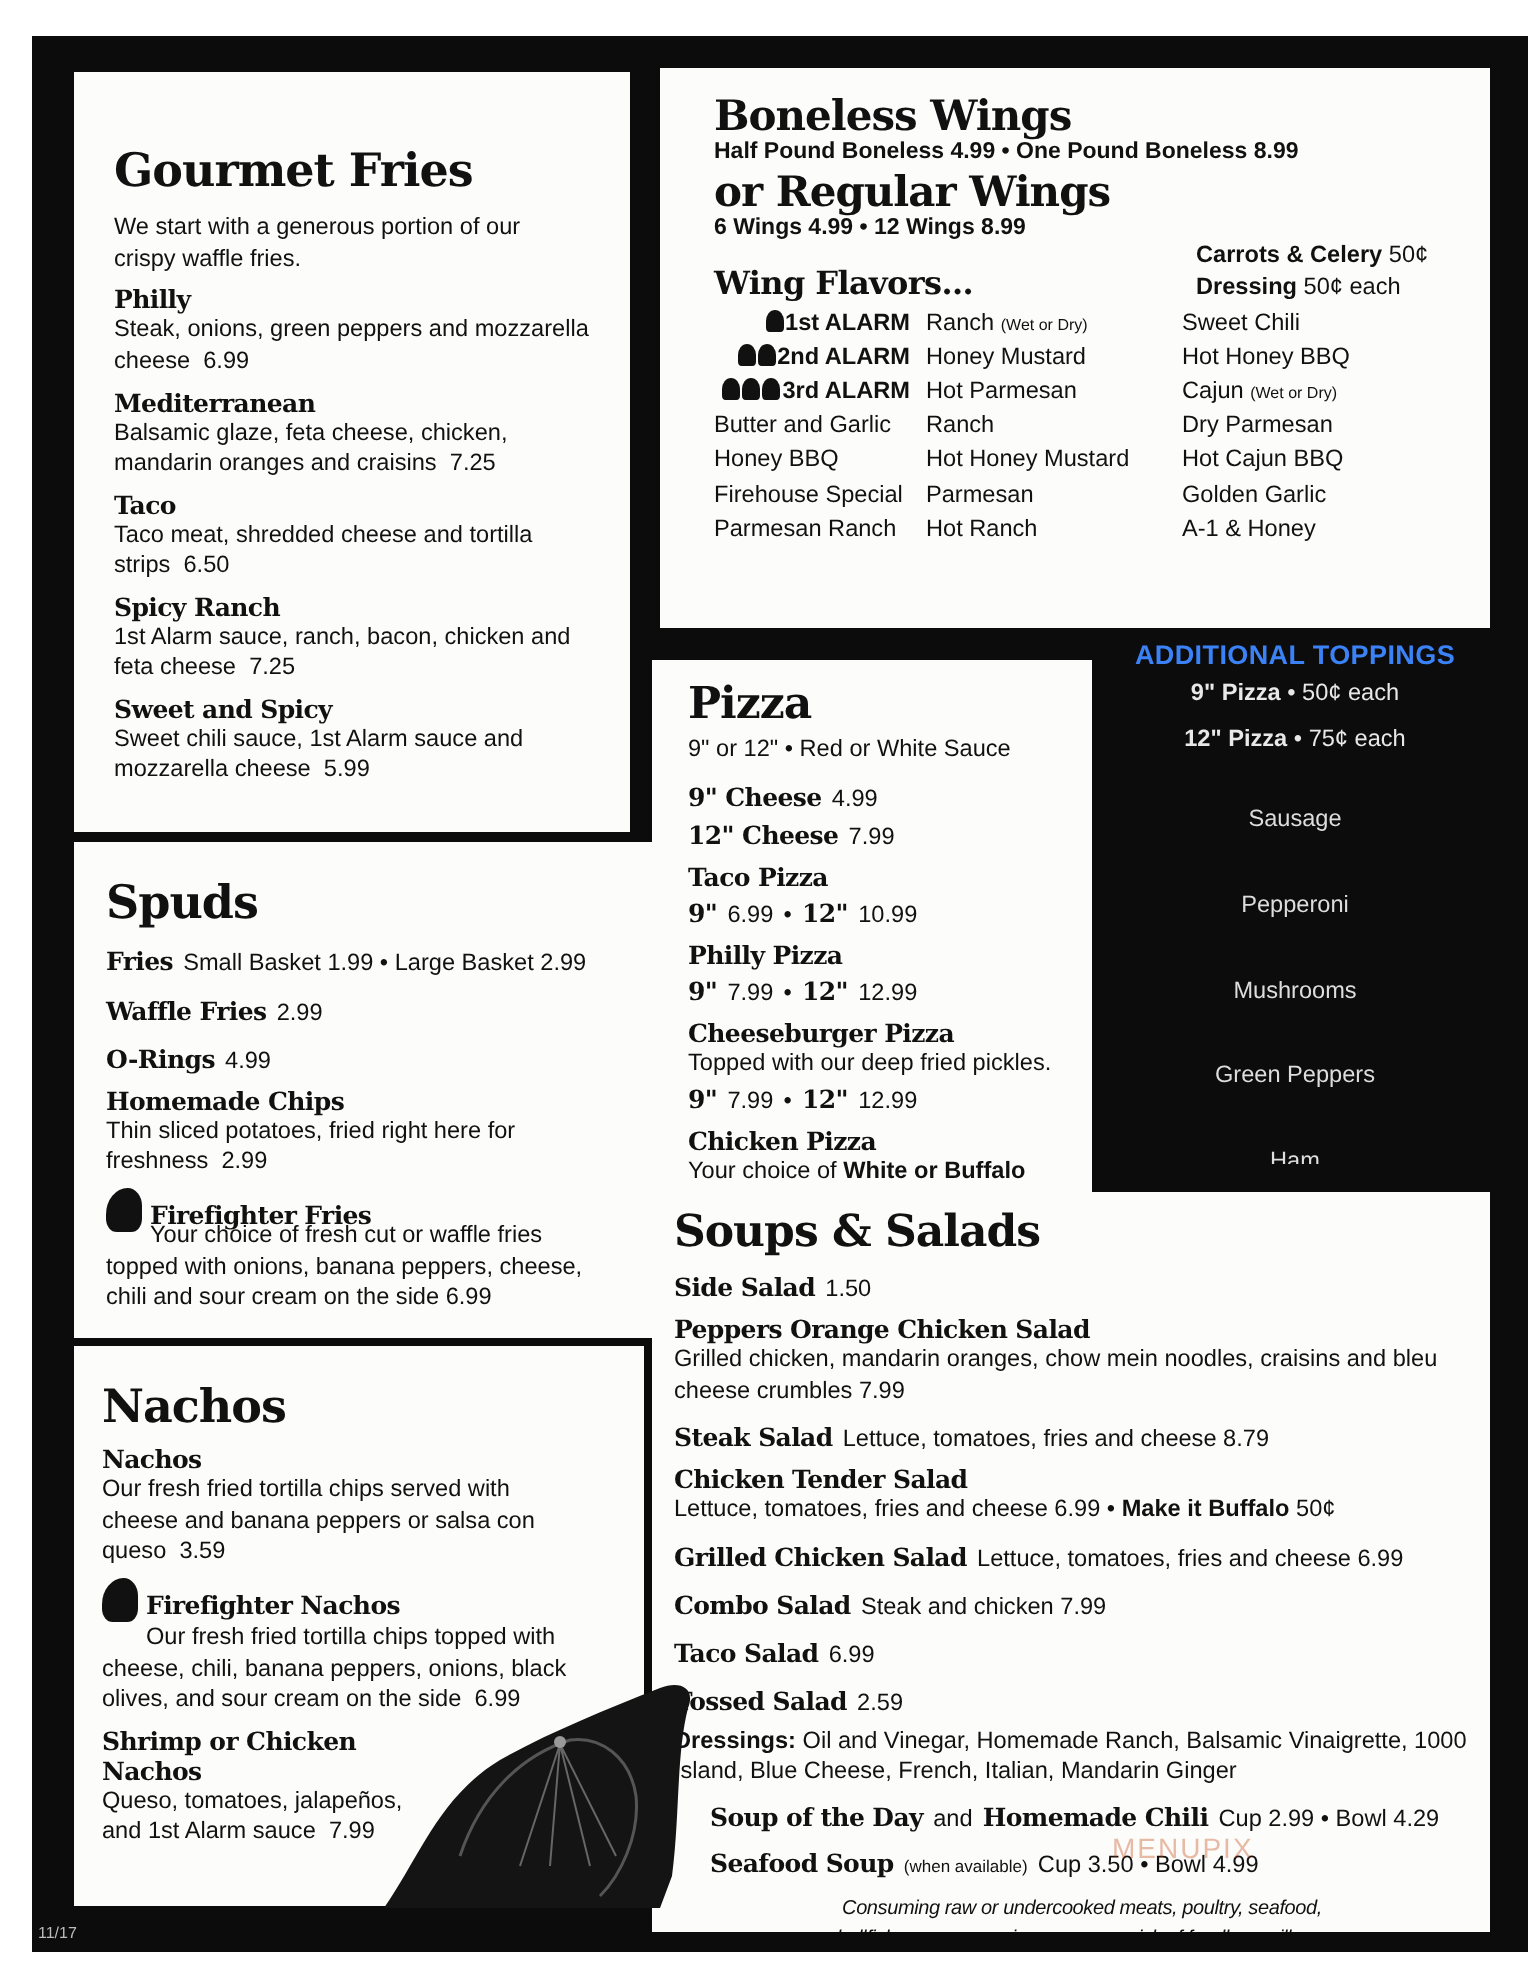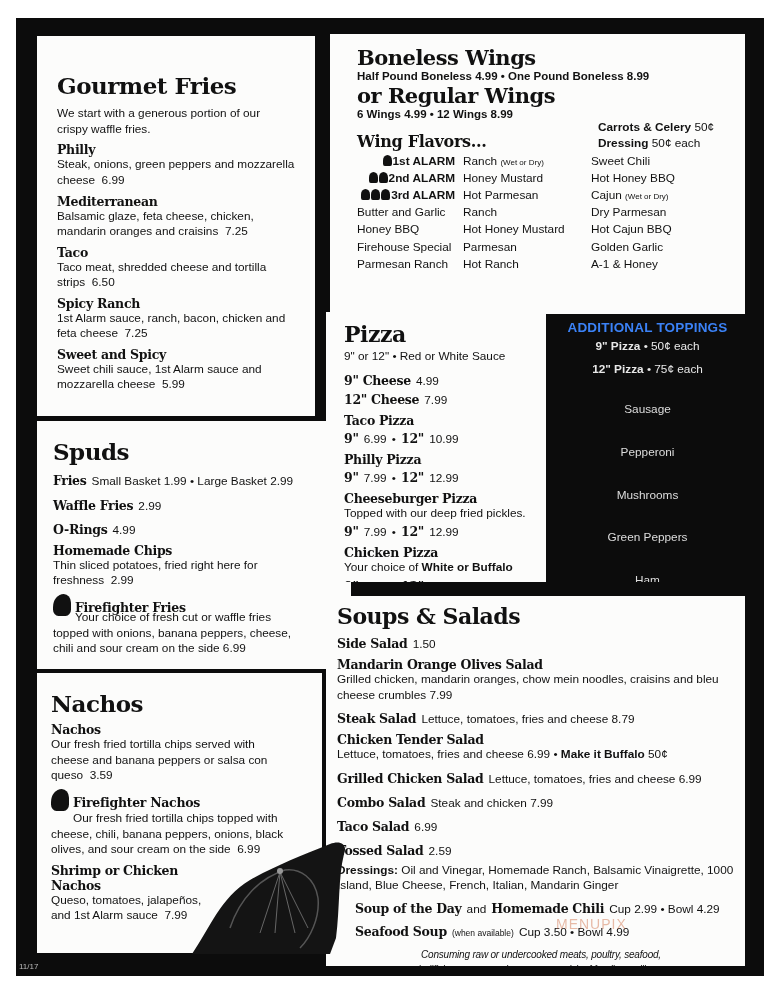--- a/index.html
+++ b/index.html
@@ -17,21 +17,21 @@
   
   #p-fries { left: 37px; top: 36px; width: 278px; height: 380px; padding: 37px 0 0 20px; }
   #p-fries .h1 { font-size: 23px; margin-bottom: 8px; }
   #p-spuds { left: 37px; top: 421px; width: 314px; height: 248px; padding: 18px 0 0 16px; }
   #p-spuds .h1 { font-size: 23px; margin-bottom: 6px; }
   #p-nachos { left: 37px; top: 673px; width: 285px; height: 280px; padding: 18px 0 0 14px; }
   #p-nachos .h1 { font-size: 23px; margin-bottom: 6px; }
 
   #p-wings { left: 330px; top: 34px; width: 415px; height: 280px; padding: 12px 0 0 27px; }
   #p-wings .h1 { font-size: 21px; }
-  #p-pizza { left: 326px; top: 312px; width: 220px; height: 270px; padding: 10px 0 0 18px; }
+  #p-pizza { left: 326px; top: 330px; width: 220px; height: 270px; padding: 10px 0 0 18px; }
   #p-pizza .h1 { font-size: 22px; margin-bottom: 3px; }
   #p-toppings { left: 550px; top: 310px; width: 195px; height: 272px; background: transparent; color: #eee; text-align: center; padding-top: 10px; }
   #p-soups { left: 326px; top: 596px; width: 419px; height: 370px; padding: 8px 0 0 11px; }
   #p-soups .h1 { font-size: 22px; margin-bottom: 4px; }
 
   .flav-grid { display: grid; grid-template-columns: 110px 128px 130px; row-gap: 3.2px; margin-top: 3px; }
   .flav-grid div { font-family: "Liberation Sans", sans-serif; font-size: 11.8px; white-space: nowrap; }
   .alarm { font-weight: bold; text-align: right; padding-right: 8px; }
   .small { font-size: 8px; }
   .helmet-glyph { display: inline-block; width: 9px; height: 11px; background: #111; border-radius: 50% 50% 20% 20%; vertical-align: -1px; margin-right: 1px; }
@@ -191,21 +191,21 @@
   <div class="top-item">Black Olives</div>
   <div class="top-item">Banana Peppers</div>
   <div class="top-item">Jalapeño Peppers</div>
   <div class="top-item">Onions</div>
 </section>
 
 <section class="panel" id="p-soups">
   <div class="h1">Soups &amp; Salads</div>
   <div class="item"><span class="ihead">Side Salad</span> <span class="price">1.50</span></div>
   <div class="item">
-    <div class="ihead">Mandarin Orange Olives Salad</div>
+    <div class="ihead">Peppers Orange Chicken Salad</div>
     <div class="desc" style="width:395px">Grilled chicken, mandarin oranges, chow mein noodles, craisins and bleu cheese crumbles  7.99</div>
   </div>
   <div class="item"><span class="ihead">Steak Salad</span> <span class="price">Lettuce, tomatoes, fries and cheese  8.79</span></div>
   <div class="item">
     <div class="ihead">Chicken Tender Salad</div>
     <div class="desc"><span>Lettuce, tomatoes, fries and cheese 6.99 • </span><span class="bold">Make it Buffalo</span> <span>50¢</span></div>
   </div>
   <div class="item"><span class="ihead">Grilled Chicken Salad</span> <span class="price">Lettuce, tomatoes, fries and cheese  6.99</span></div>
   <div class="item"><span class="ihead">Combo Salad</span> <span class="price">Steak and chicken 7.99</span></div>
   <div class="item"><span class="ihead">Taco Salad</span> <span class="price">6.99</span></div>

